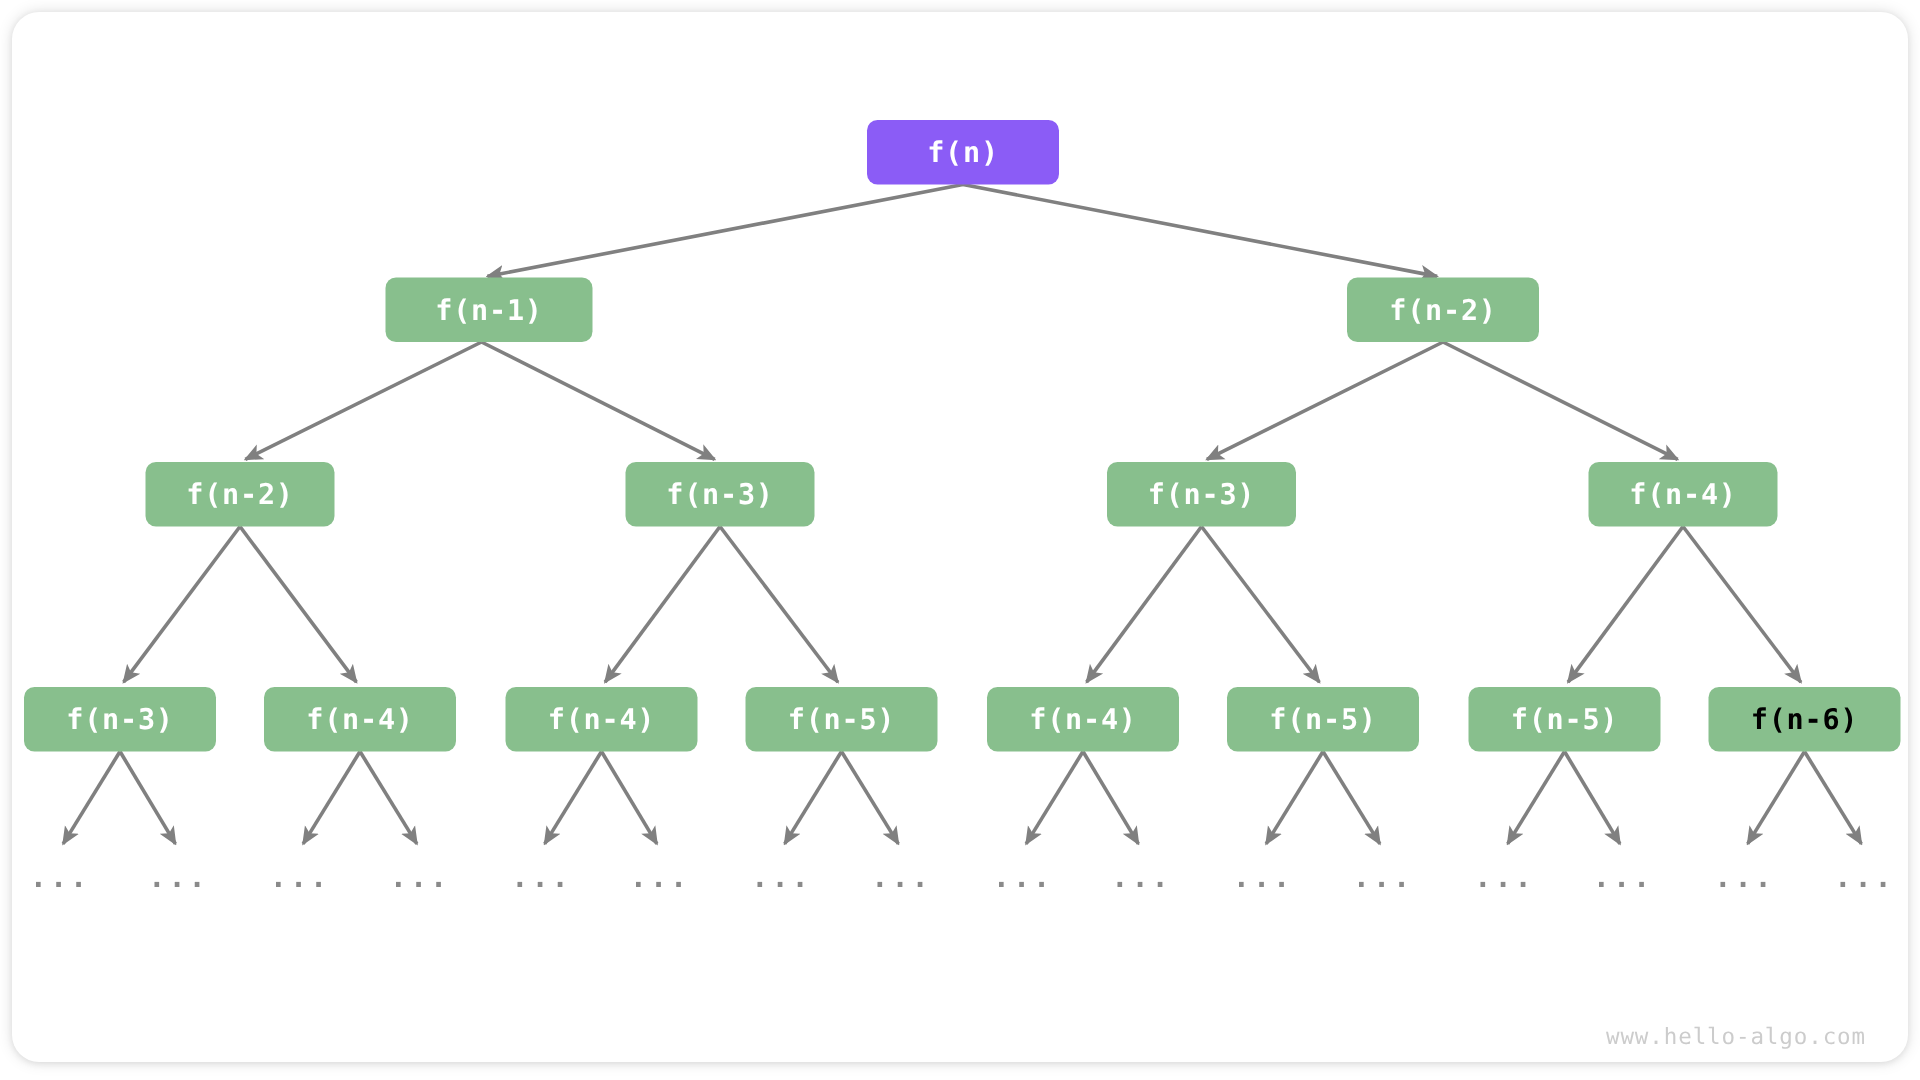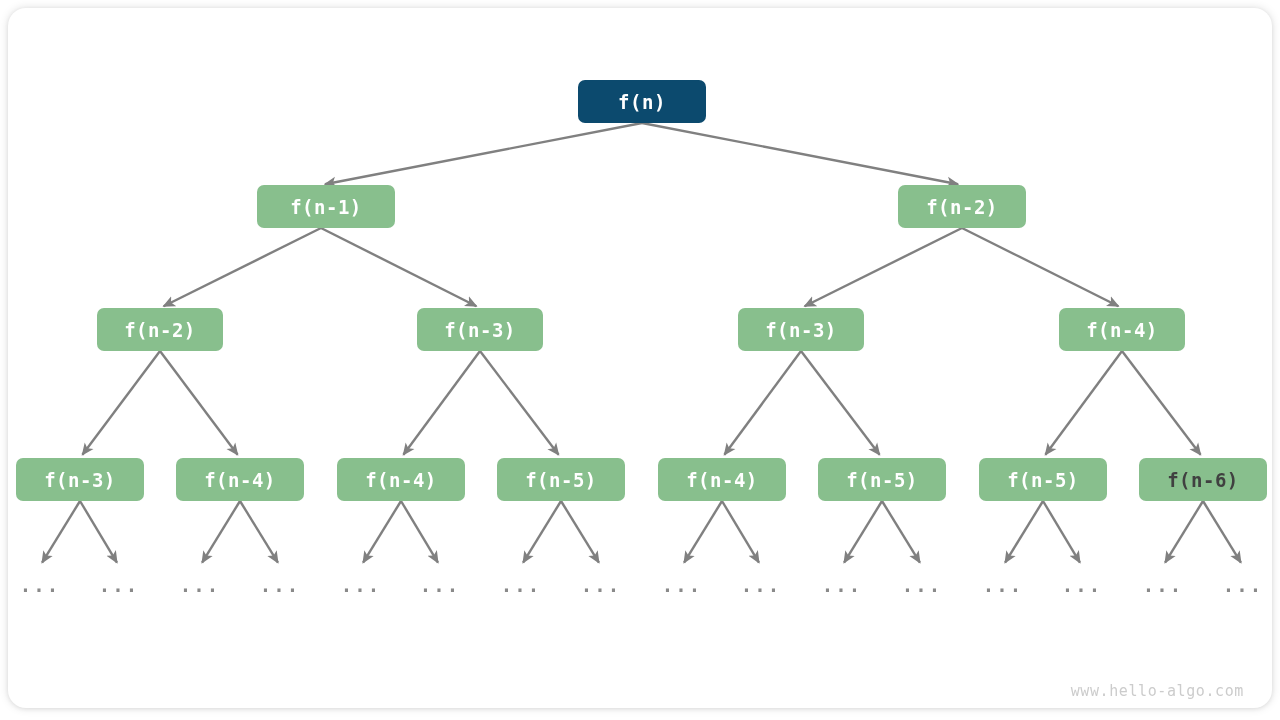--- a/index.html
+++ b/index.html
@@ -113,35 +113,35 @@
         <line x1="882" y1="501" x2="844.0963897026573" y2="562.5933667331818" stroke="#808080" stroke-width="2.4" stroke-linecap="butt" marker-end="url(#arrowhead)"></line>
         <line x1="882" y1="501" x2="919.9036102973427" y2="562.5933667331818" stroke="#808080" stroke-width="2.4" stroke-linecap="butt" marker-end="url(#arrowhead)"></line>
         <line x1="1043" y1="501" x2="1005.0963897026573" y2="562.5933667331818" stroke="#808080" stroke-width="2.4" stroke-linecap="butt" marker-end="url(#arrowhead)"></line>
         <line x1="1043" y1="501" x2="1079.94201697829" y2="562.5700282971499" stroke="#808080" stroke-width="2.4" stroke-linecap="butt" marker-end="url(#arrowhead)"></line>
         <line x1="1203" y1="501" x2="1165.0963897026572" y2="562.5933667331818" stroke="#808080" stroke-width="2.4" stroke-linecap="butt" marker-end="url(#arrowhead)"></line>
         <line x1="1203" y1="501" x2="1240.9036102973428" y2="562.5933667331818" stroke="#808080" stroke-width="2.4" stroke-linecap="butt" marker-end="url(#arrowhead)"></line>
       </g>
   </svg>
 
   <div id="node-layer">
-      <div class="node" style="left: 578px; top: 80px; width: 128px; height: 43px; background: #0c4a6e; color: rgb(255, 255, 255);">f(n)</div>
+      <div class="node" style="left: 578px; top: 80px; width: 128px; height: 43px; background: #8b5cf6; color: rgb(255, 255, 255);">f(n)</div>
       <div class="node" style="left: 257px; top: 185px; width: 138px; height: 43px; background: rgb(136, 191, 141); color: rgb(255, 255, 255);">f(n-1)</div>
       <div class="node" style="left: 898px; top: 185px; width: 128px; height: 43px; background: rgb(136, 191, 141); color: rgb(255, 255, 255);">f(n-2)</div>
       <div class="node" style="left: 97px; top: 308px; width: 126px; height: 43px; background: rgb(136, 191, 141); color: rgb(255, 255, 255);">f(n-2)</div>
       <div class="node" style="left: 417px; top: 308px; width: 126px; height: 43px; background: rgb(136, 191, 141); color: rgb(255, 255, 255);">f(n-3)</div>
       <div class="node" style="left: 738px; top: 308px; width: 126px; height: 43px; background: rgb(136, 191, 141); color: rgb(255, 255, 255);">f(n-3)</div>
       <div class="node" style="left: 1059px; top: 308px; width: 126px; height: 43px; background: rgb(136, 191, 141); color: rgb(255, 255, 255);">f(n-4)</div>
       <div class="node" style="left: 16px; top: 458px; width: 128px; height: 43px; background: rgb(136, 191, 141); color: rgb(255, 255, 255);">f(n-3)</div>
       <div class="node" style="left: 176px; top: 458px; width: 128px; height: 43px; background: rgb(136, 191, 141); color: rgb(255, 255, 255);">f(n-4)</div>
       <div class="node" style="left: 337px; top: 458px; width: 128px; height: 43px; background: rgb(136, 191, 141); color: rgb(255, 255, 255);">f(n-4)</div>
       <div class="node" style="left: 497px; top: 458px; width: 128px; height: 43px; background: rgb(136, 191, 141); color: rgb(255, 255, 255);">f(n-5)</div>
       <div class="node" style="left: 658px; top: 458px; width: 128px; height: 43px; background: rgb(136, 191, 141); color: rgb(255, 255, 255);">f(n-4)</div>
       <div class="node" style="left: 818px; top: 458px; width: 128px; height: 43px; background: rgb(136, 191, 141); color: rgb(255, 255, 255);">f(n-5)</div>
       <div class="node" style="left: 979px; top: 458px; width: 128px; height: 43px; background: rgb(136, 191, 141); color: rgb(255, 255, 255);">f(n-5)</div>
-      <div class="node" style="left: 1139px; top: 458px; width: 128px; height: 43px; background: rgb(136, 191, 141); color: #404040;">f(n-6)</div>
+      <div class="node" style="left: 1139px; top: 458px; width: 128px; height: 43px; background: rgb(136, 191, 141); color: #000000;">f(n-6)</div>
       <div class="ellipsis" style="left: 16px; top: 576px; width: 48px;">...</div>
       <div class="ellipsis" style="left: 95px; top: 576px; width: 48px;">...</div>
       <div class="ellipsis" style="left: 176px; top: 576px; width: 48px;">...</div>
       <div class="ellipsis" style="left: 256px; top: 576px; width: 48px;">...</div>
       <div class="ellipsis" style="left: 337px; top: 576px; width: 48px;">...</div>
       <div class="ellipsis" style="left: 416px; top: 576px; width: 48px;">...</div>
       <div class="ellipsis" style="left: 497px; top: 576px; width: 48px;">...</div>
       <div class="ellipsis" style="left: 577px; top: 576px; width: 48px;">...</div>
       <div class="ellipsis" style="left: 658px; top: 576px; width: 48px;">...</div>
       <div class="ellipsis" style="left: 737px; top: 576px; width: 48px;">...</div>

